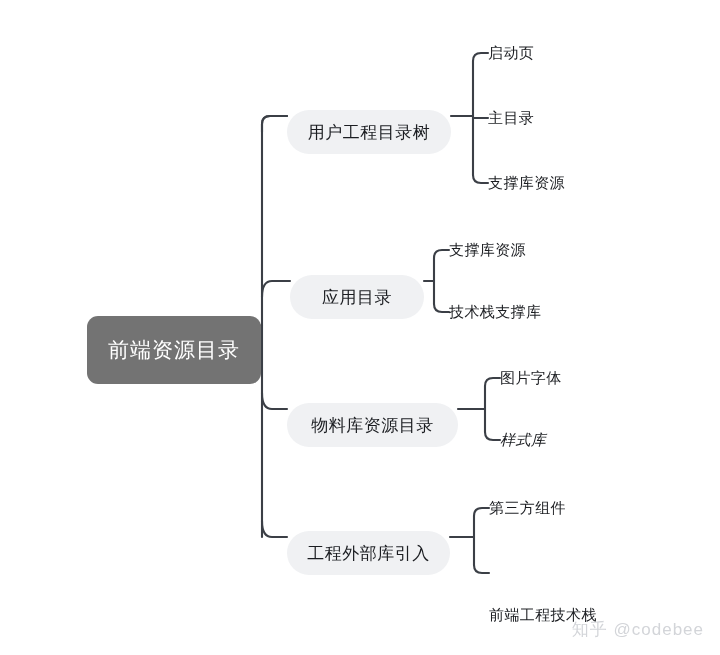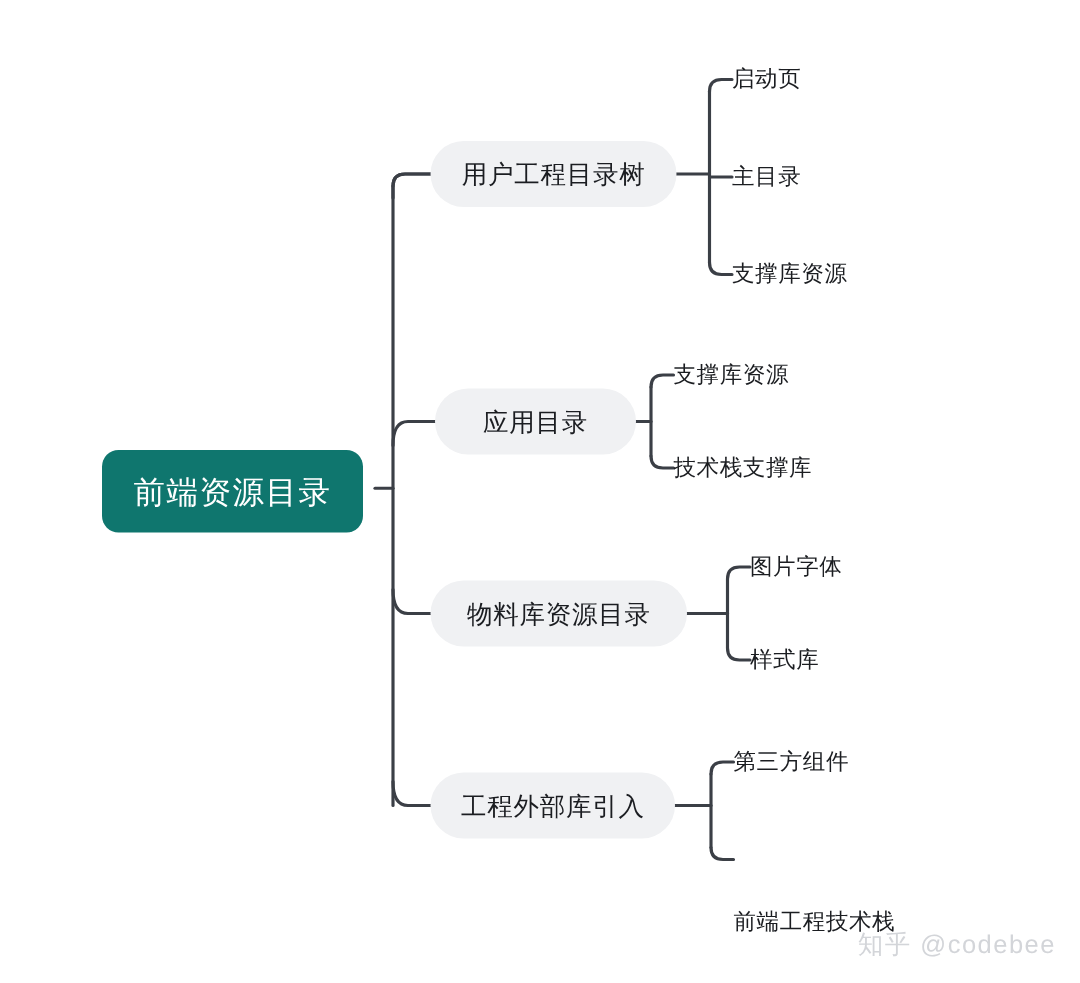--- a/index.html
+++ b/index.html
@@ -25,31 +25,32 @@
     height: 655px;
     pointer-events: none;
   }
   .node {
     position: absolute;
     display: flex;
     align-items: center;
     justify-content: center;
     box-sizing: border-box;
     white-space: nowrap;
+    margin-top: 16px;
   }
   .node-root {
-    background: #0f766e;
+    background: #737373;
     color: #ffffff;
     border-radius: 11px;
     font-size: 21px;
     letter-spacing: 1px;
-    left: 68px;
+    left: 87px;
     top: 300px;
     width: 174px;
-    height: 55px;
+    height: 68px;
   }
   .node-branch {
     background: #f0f1f3;
     color: #1b1d21;
     border-radius: 22px;
     font-size: 17px;
     letter-spacing: 0.5px;
     height: 44px;
   }
   .leaf {
@@ -132,20 +133,20 @@
   </div>
 
   <div class="leaf" style="left:488px; top:53px;font-family:Liberation Serif, serif;">启动页</div>
   <div class="leaf" style="left:488px; top:118px;">主目录</div>
   <div class="leaf" style="left:488px; top:183px;">支撑库资源</div>
 
   <div class="leaf" style="left:449px; top:250px;">支撑库资源</div>
   <div class="leaf" style="left:449px; top:312px;">技术栈支撑库</div>
 
   <div class="leaf" style="left:500px; top:378px;">图片字体</div>
-  <div class="leaf" style="left:500px; top:440px;">样式库</div>
+  <div class="leaf" style="left:500px; top:440px;font-style:italic;">样式库</div>
 
   <div class="leaf" style="left:489px; top:508px;">第三方组件</div>
   <div class="leaf" style="left:489px; top:573px;margin-top:42px;">前端工程技术栈</div>
 
   <div id="watermark">知乎 @codebee</div>
 
 </div>
 
 </body></html>

